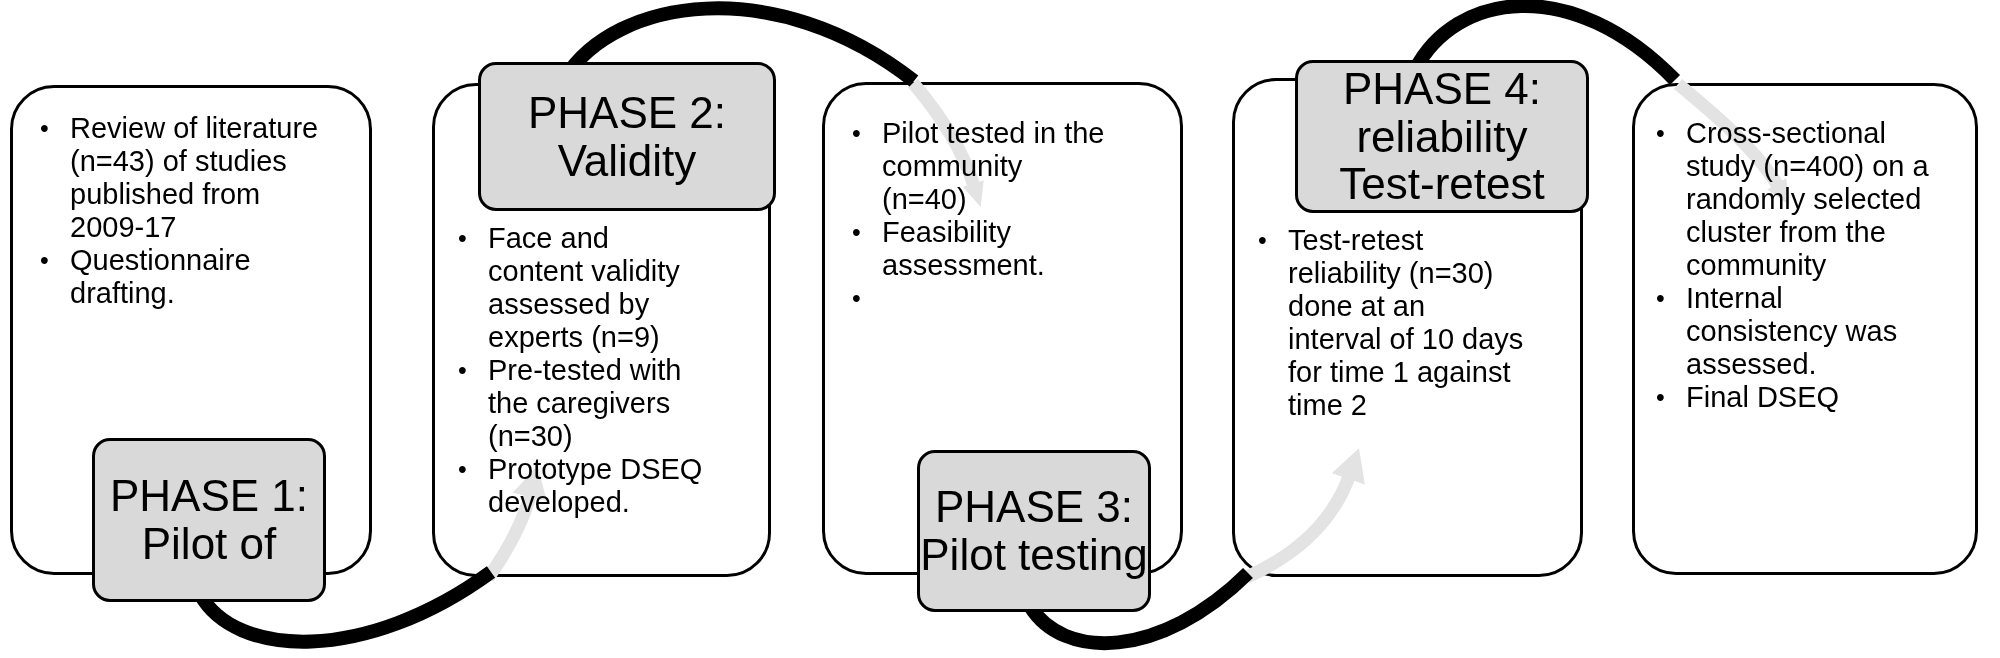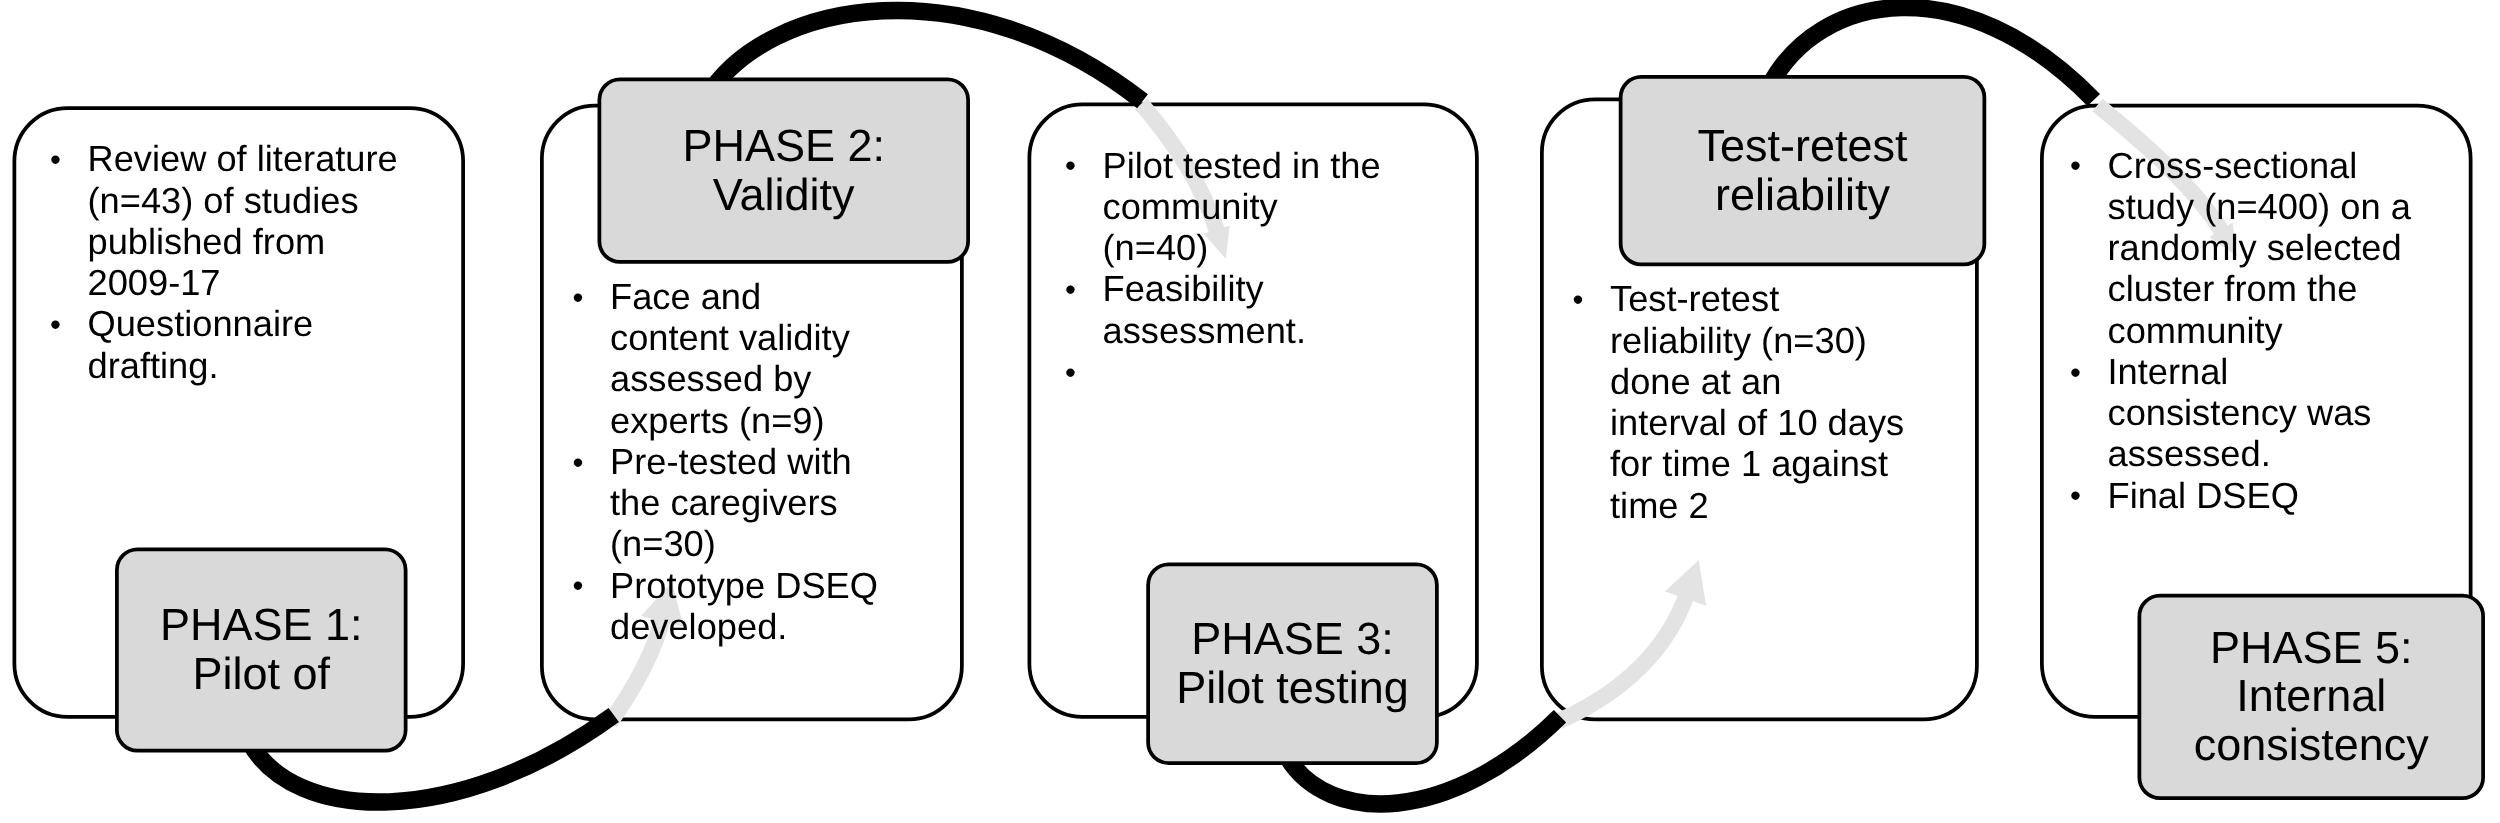--- a/index.html
+++ b/index.html
@@ -9,21 +9,21 @@
   }
   .wbox {
     position:absolute; background:#ffffff; border:3px solid #000000;
     border-radius:44px; box-sizing:border-box; z-index:1;
   }
   .arrows { position:absolute; left:0; top:0; z-index:2; }
   .plabel {
     position:absolute; background:#d9d9d9; border:3px solid #000000;
     border-radius:18px; box-sizing:border-box; z-index:3;
     display:flex; flex-direction:column; justify-content:center; align-items:center;
-    text-align:center; font-size:36px; line-height:1.08;
+    text-align:center; font-size:44px; line-height:1.08;
   }
   .btext { position:absolute; z-index:4; font-size:29px; line-height:1.14; }
   .bullet-row { display:flex; align-items:flex-start; }
   .bullet-marker { flex:none; width:30px; font-size:25px; padding-top:2px; }
   .bullet-body { flex:1; }
 </style>
 </head>
 <body>
 
 <div class="canvas">
@@ -61,27 +61,23 @@
   </div>
   <div class="plabel" style="left:478px; top:62px; width:298px; height:149px;">
     <div>PHASE 2:</div>
     <div>Validity</div>
   </div>
   <div class="plabel" style="left:917px; top:450px; width:234px; height:162px;">
     <div>PHASE 3:</div>
     <div>Pilot testing</div>
   </div>
   <div class="plabel" style="left:1295px; top:60px; width:294px; height:153px;">
+    <div>PHASE 4:</div>
+    <div>reliability</div>
     <div>Test-retest</div>
-    <div>reliability</div>
-  </div>
-  <div class="plabel" style="left:1710px; top:475px; width:278px; height:165px;">
-    <div>PHASE 5:</div>
-    <div>Internal</div>
-    <div>consistency</div>
   </div>
 
   <div class="btext" style="left:40px; top:112px; width:280px;">
     <div class="bullet-row">
       <span class="bullet-marker">•</span>
       <span class="bullet-body">Review of literature (n=43) of studies published from 2009-17</span>
     </div>
     <div class="bullet-row">
       <span class="bullet-marker">•</span>
       <span class="bullet-body">Questionnaire drafting.</span>

